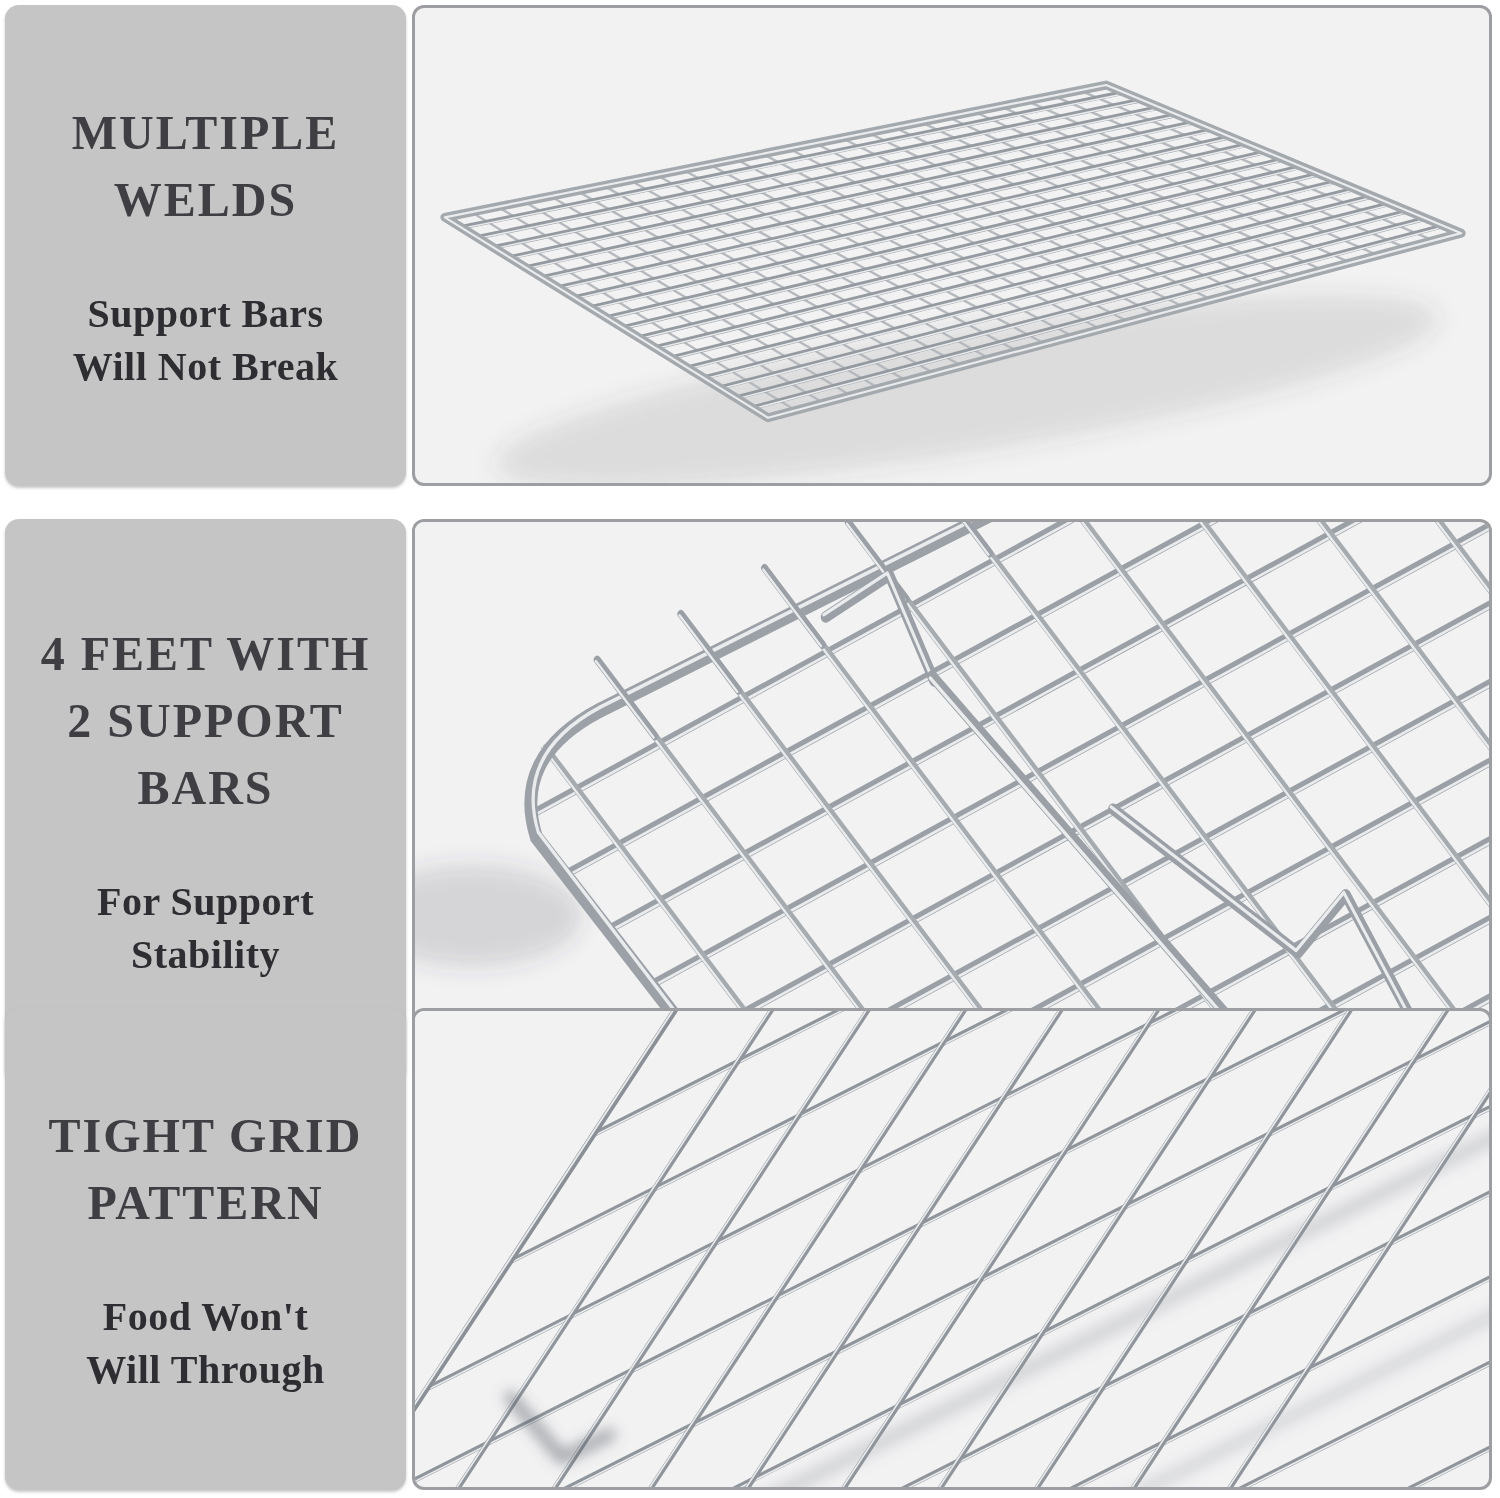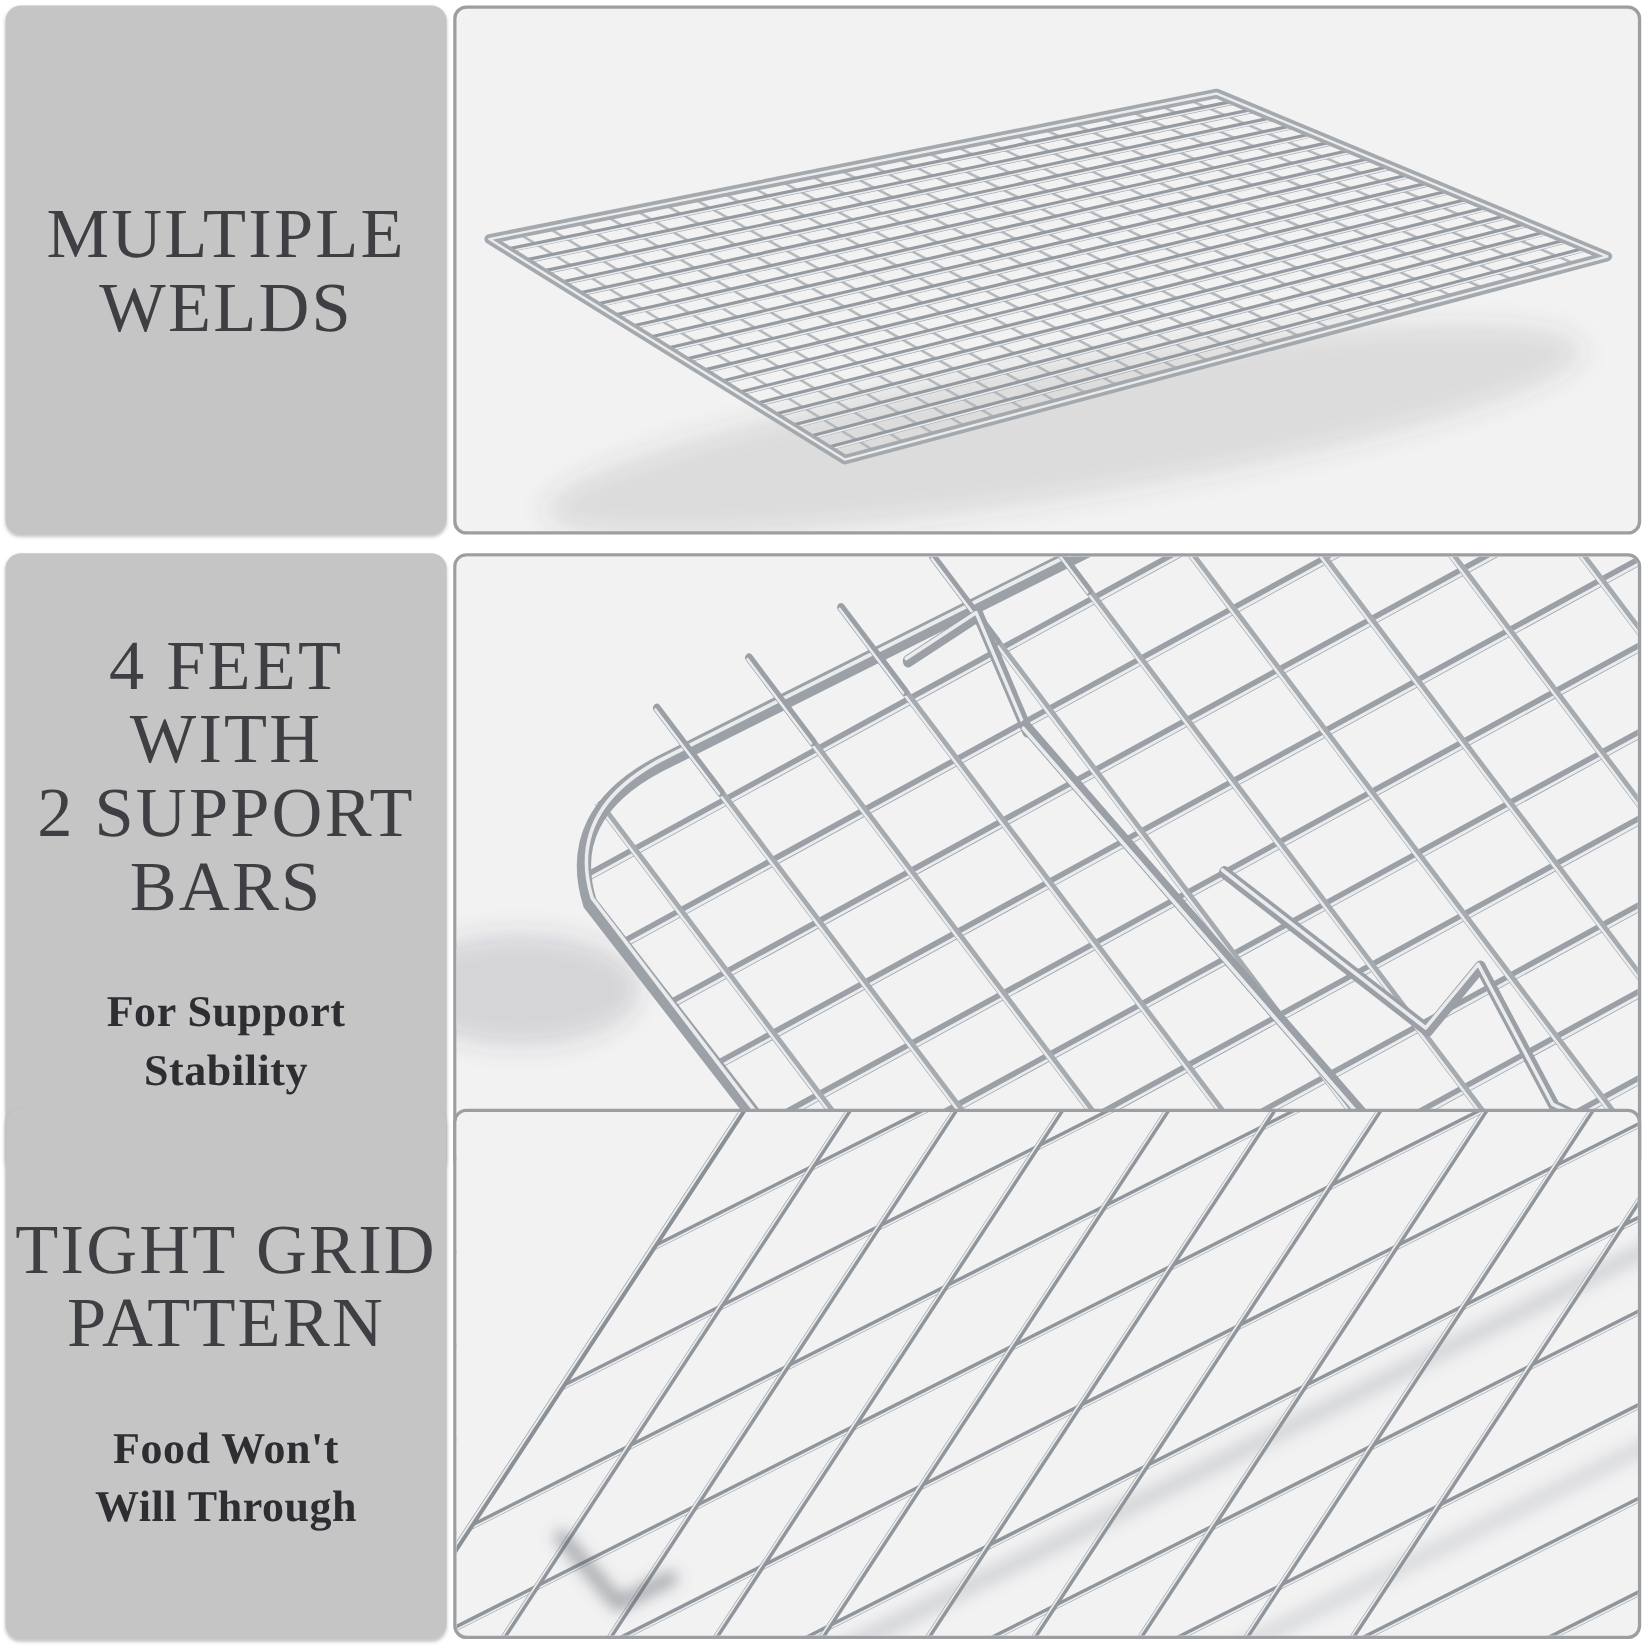--- a/index.html
+++ b/index.html
@@ -1,32 +1,32 @@
 <!DOCTYPE html>
 <html style="--page-bg: #ffffff; --panel-bg: #c5c5c6; --heading-text: #3e3e43; --sub-text: #2e2e32; --photo-bg: #f2f2f3; --photo-border: #9c9ea1; --wire-dark: #949aa0; --wire-mid: #a6abb0; --wire-light: #e9ebed;"><head>
 <meta charset="utf-8">
 <style>
   html,body{margin:0;padding:0;background:var(--page-bg,#ffffff);}
   body{width:1500px;height:1498px;overflow:hidden;position:relative;
        font-family:"Liberation Serif","DejaVu Serif",serif;}
   .page{position:absolute;left:0;top:0;width:1500px;height:1498px;}
   .row{position:absolute;left:0;width:1500px;}
   .row1{top:5px;height:481px;}
-  .row2{top:503px;height:563px;}
+  .row2{top:519px;height:563px;}
   .row3{top:1008px;height:482px;padding-left:35px;}
   .textbox{
     position:absolute;top:0;bottom:0;left:5px;width:401px;
     background:var(--panel-bg,#c5c5c6);
     border-radius:14px;
     box-shadow:0 2px 3px rgba(130,130,132,.45);
     display:flex;flex-direction:column;align-items:center;justify-content:center;
     gap:54px;text-align:center;
   }
   .heading{
-    white-space:pre-line;font-weight:normal;font-size:64px;line-height:67px;
+    white-space:pre-line;font-weight:bold;font-size:48px;line-height:67px;
     letter-spacing:2px;color:var(--heading-text,#3e3e43);
   }
   .sub{
     white-space:pre-line;font-weight:bold;font-size:40px;line-height:53px;
     letter-spacing:0.5px;color:var(--sub-text,#2e2e32);
   }
   .photobox{
     position:absolute;top:0;bottom:0;left:412px;width:1080px;
     background:var(--photo-bg,#f2f2f3);
     border:3px solid var(--photo-border,#9c9ea1);
@@ -38,20 +38,22 @@
 </style>
 </head>
 <body>
 
 <div class="page">
 
   <section class="row row1">
     <div class="textbox">
       <div class="heading">MULTIPLE
 WELDS</div>
+      <div class="sub">Support Bars
+Will Not Break</div>
     </div>
     <div class="photobox">
       <svg role="img" viewBox="0 0 1080 481" preserveAspectRatio="none" aria-label="stainless-steel-wire-cooling-rack-full-view">
           <defs>
             <filter id="b1" x="-50%" y="-50%" width="200%" height="200%">
               <feGaussianBlur stdDeviation="12"></feGaussianBlur>
             </filter>
           </defs>
           <ellipse cx="555" cy="388" rx="480" ry="62" fill="rgba(60,65,75,0.13)" filter="url(#b1)" transform="rotate(-9 555 388)"></ellipse>
           <g>

